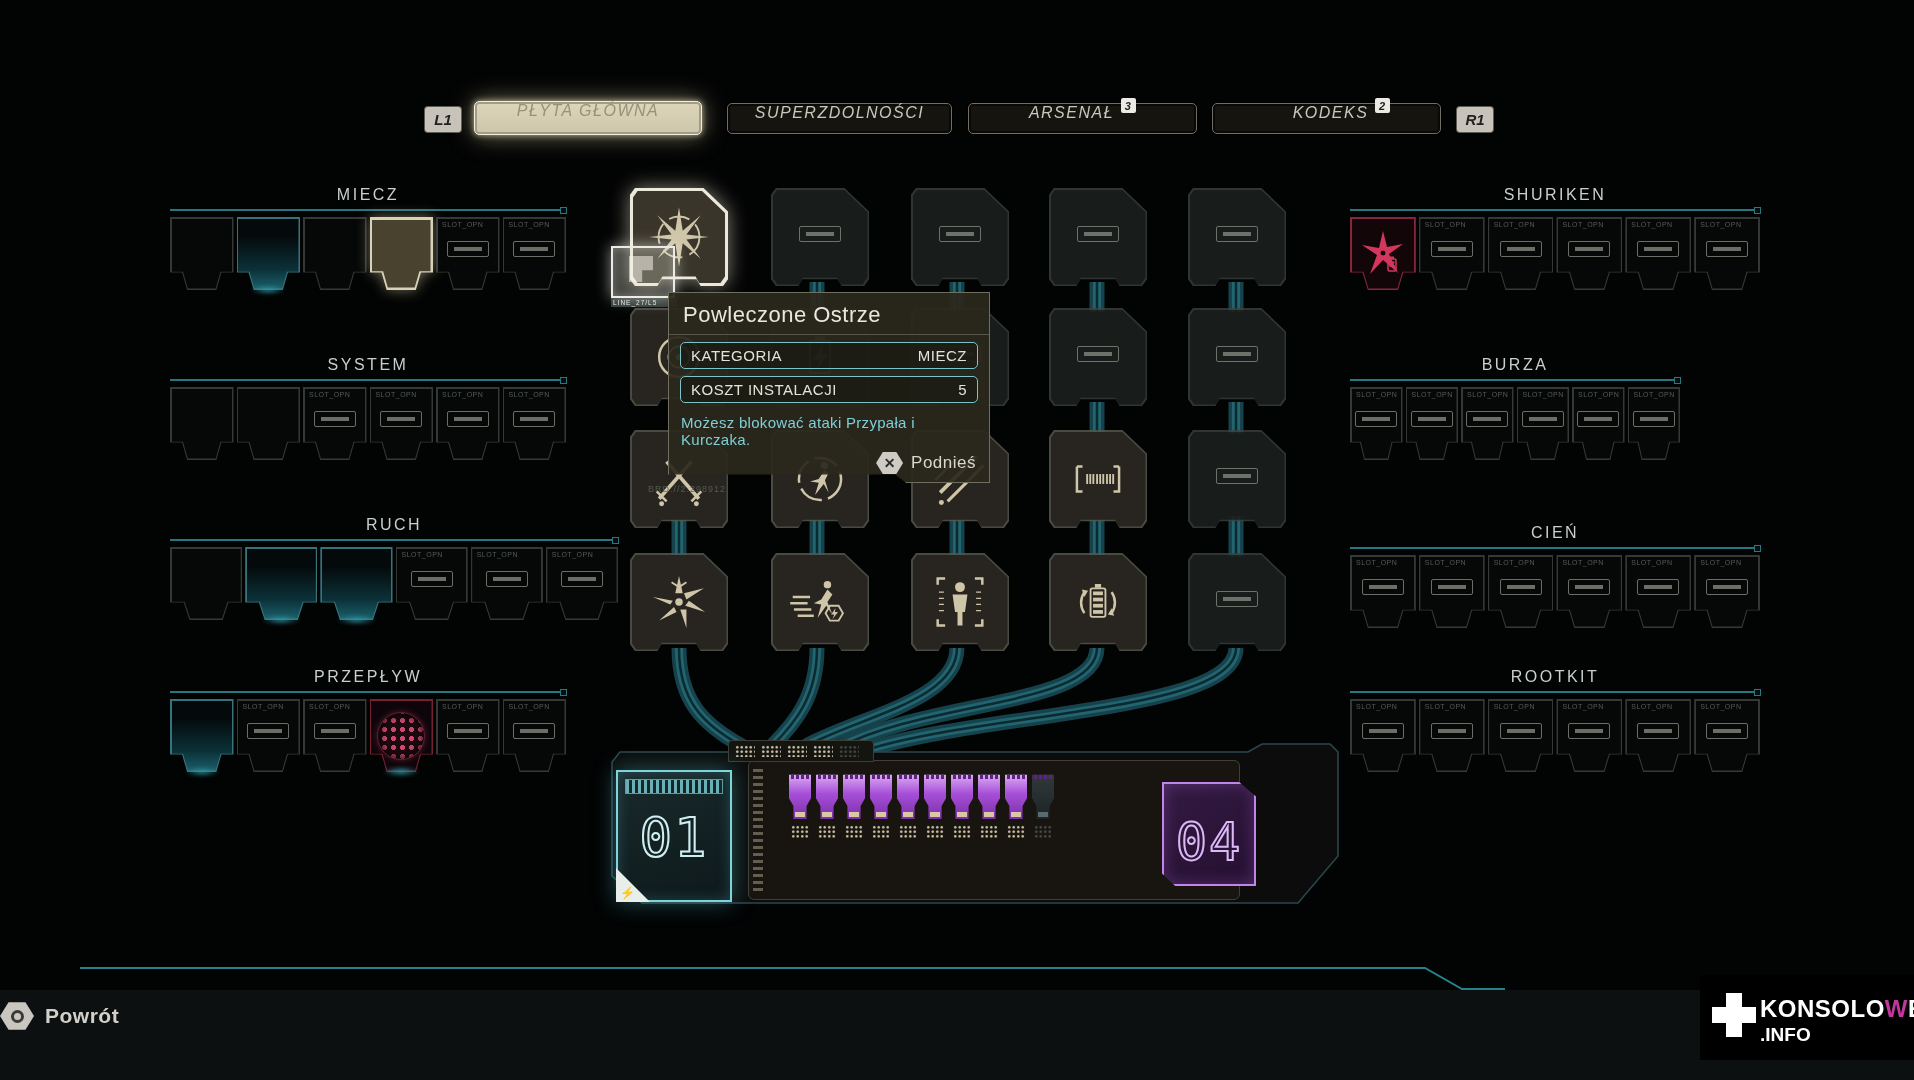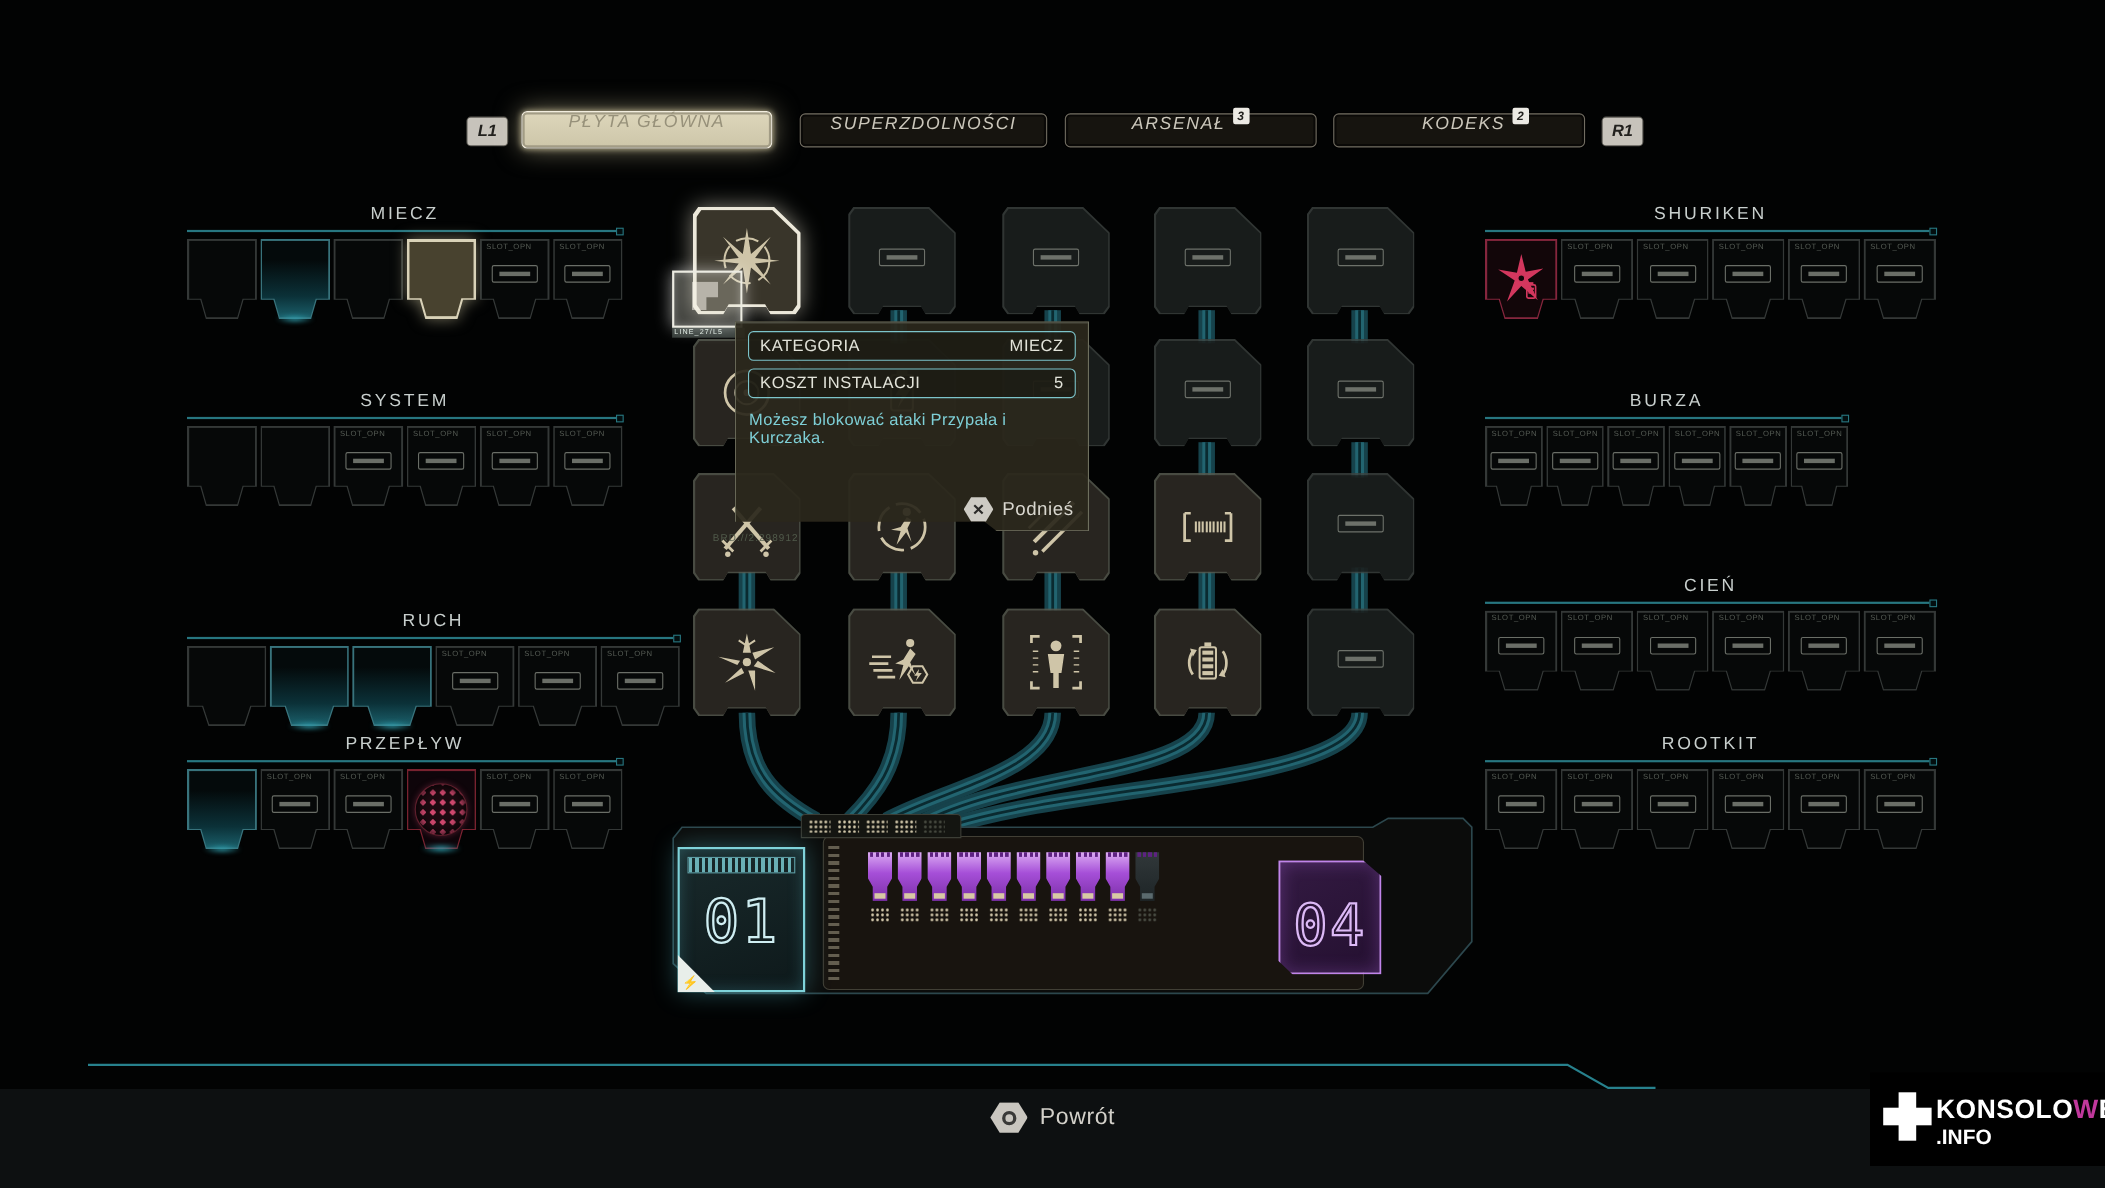--- a/index.html
+++ b/index.html
@@ -157,21 +157,21 @@
     color:transparent; -webkit-text-stroke:2px #dcb9f6; letter-spacing:2px; }
   #pin-strip { position:absolute; left:728px; top:740px; width:146px; height:22px; z-index:12;
     background:#141511; border:1px solid #3c3e36; border-radius:4px 4px 0 0;
     display:flex; align-items:center; gap:6px; padding:0 6px; }
   #pin-strip .pblock { width:20px; height:12px;
     background-image:radial-gradient(#cfc5a8 1.1px, rgba(0,0,0,0) 1.4px); background-size:4.5px 4.5px; }
   #pin-strip .pblock.dim { background-image:radial-gradient(#46493f 1.1px, rgba(0,0,0,0) 1.4px); }
 
   
   #bottom-bar { position:absolute; left:0; top:990px; width:100%; height:90px; background:#0d1011; z-index:5; }
-  #back-hint { position:absolute; left:0; right:0; top:1001px; display:flex; justify-content:center; z-index:10; }
+  #back-hint { position:absolute; left:0; right:0; top:1001px; display:flex; z-index:10;font-weight:bold; }
   #back-hint .inner { display:flex; align-items:center; gap:11px; cursor:pointer; }
   #back-hex { width:34px; height:30px; background:#c9c6bf;
     clip-path:polygon(25% 4%,75% 4%,100% 50%,75% 96%,25% 96%,0 50%);
     display:flex; align-items:center; justify-content:center; }
   #back-hex .ring { width:13px; height:13px; border:3.5px solid #3a3a38; border-radius:50%; }
   #back-label { font-size:21px; color:#d2d0c9; letter-spacing:.5px; }
 
   #watermark { position:absolute; left:1700px; top:975px; width:214px; height:85px; background:#000; z-index:15; }
   #wm-cross { position:absolute; left:12px; top:18px; width:44px; height:44px; }
   #wm-cross .v { position:absolute; left:14px; top:0; width:16px; height:44px; background:#fff; }
@@ -327,21 +327,21 @@
           <div class="conn-bar"></div>
         </div>
         <div class="slot open">
           <div class="sb"></div>
           <div class="sf"></div>
           <div class="slot-open-label">SLOT_OPN</div>
           <div class="conn-bar"></div>
         </div>
       </div>
     </div>
-    <div class="group" style="left: 170px; top: 556px; width: 448px;">
+    <div class="group" style="left: 170px; top: 516px; width: 448px;">
       <div class="group-title">RUCH</div>
       <div class="group-line"></div>
       <div class="slot-row">
         <div class="slot empty">
           <div class="sb"></div>
           <div class="sf"></div>
         </div>
         <div class="slot glow">
           <div class="sb"></div>
           <div class="sf"></div>
@@ -781,20 +781,21 @@
   </div>
 
 <div id="held-chip">
   <div class="block"></div>
   <div class="microbar">LINE_27/L5</div>
 </div>
 
 <div id="micro-serial">BRD://2.298912</div>
 
 <div id="tooltip">
+  <div class="tt-title">Powleczone Ostrze</div>
   <div class="tt-div"></div>
   <div class="tt-row">
     <span>KATEGORIA</span>
     <span>MIECZ</span>
   </div>
   <div class="tt-row">
     <span>KOSZT INSTALACJI</span>
     <span>5</span>
   </div>
   <div class="tt-desc">Możesz blokować ataki Przypała i Kurczaka.</div>

